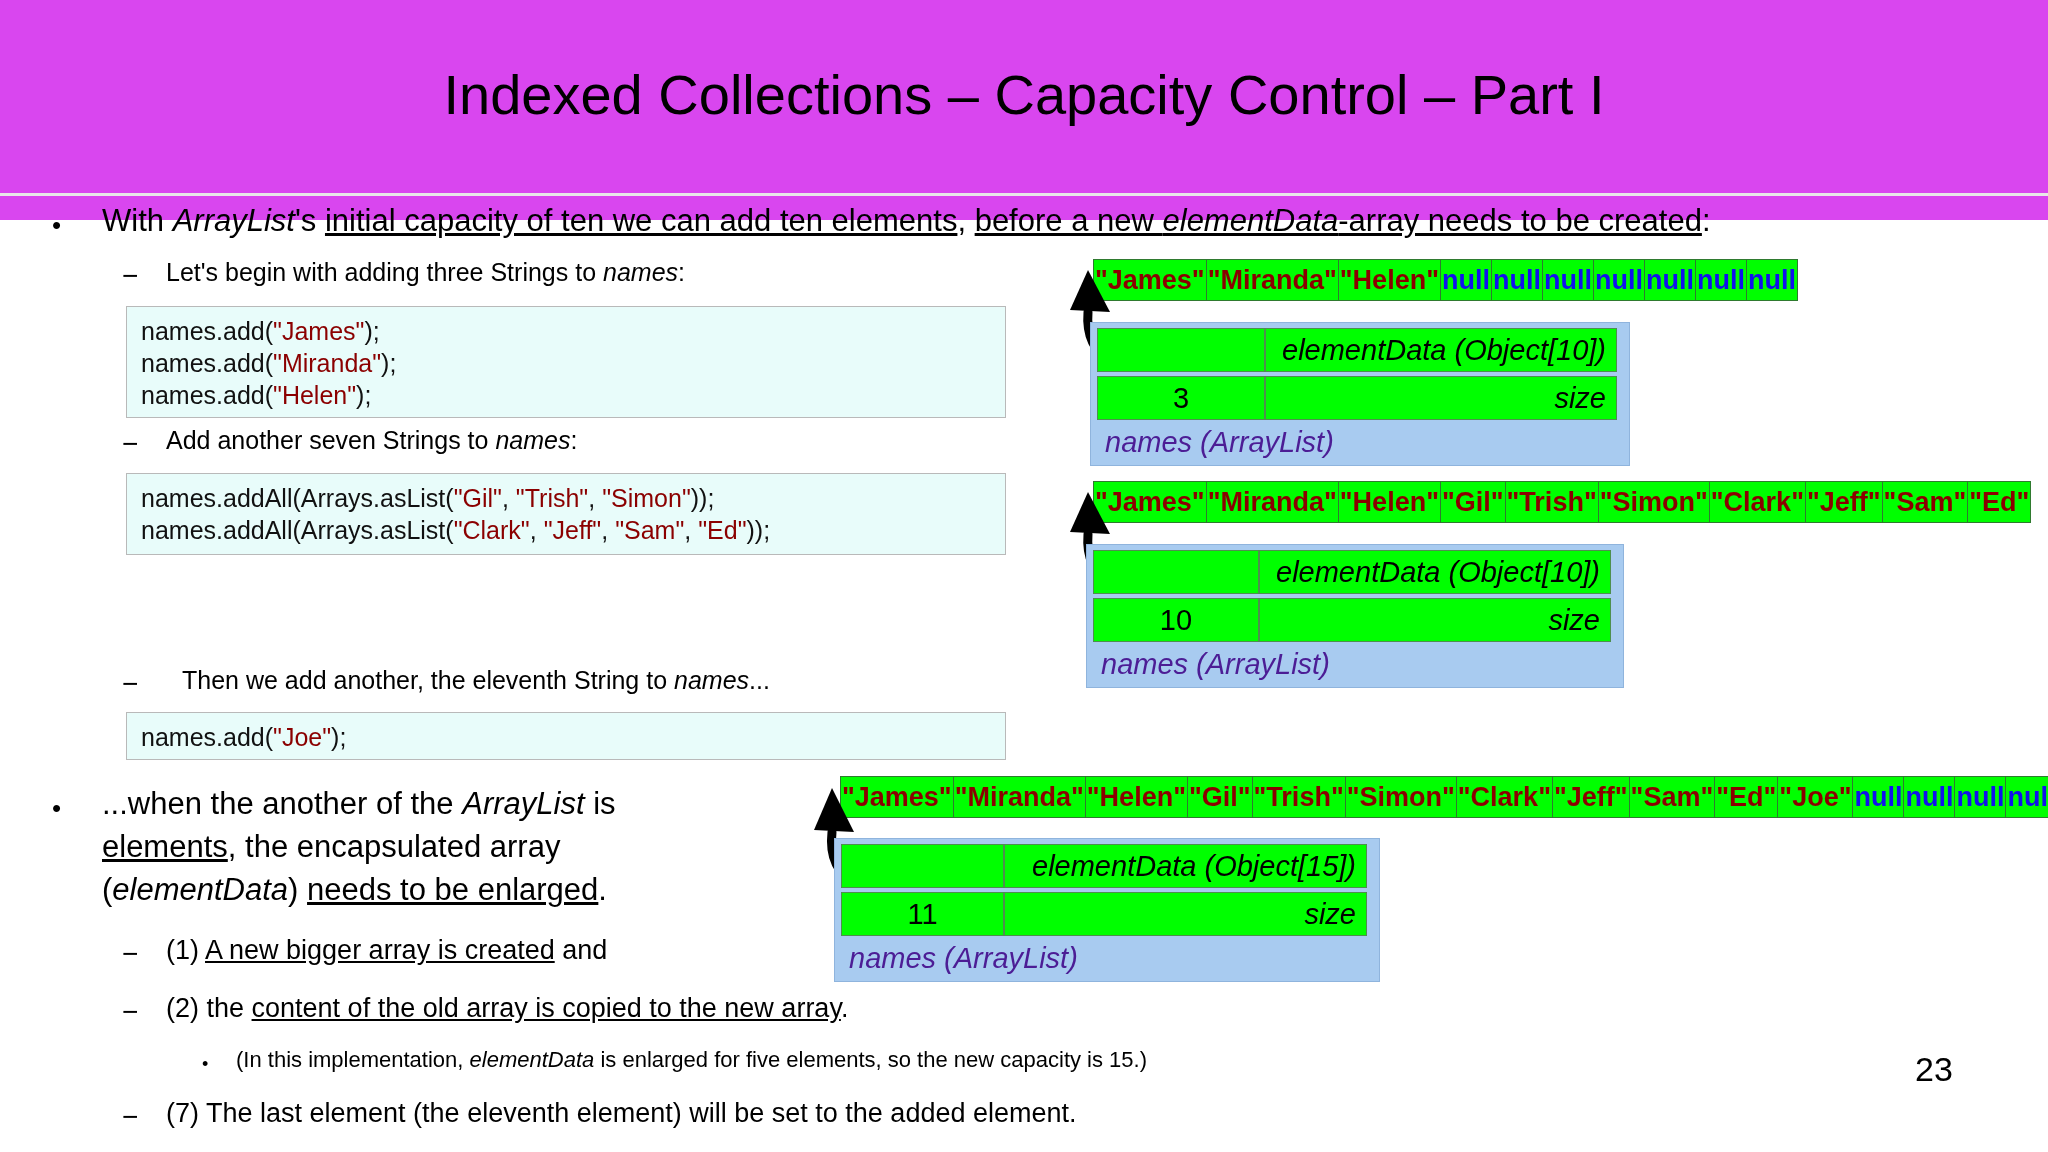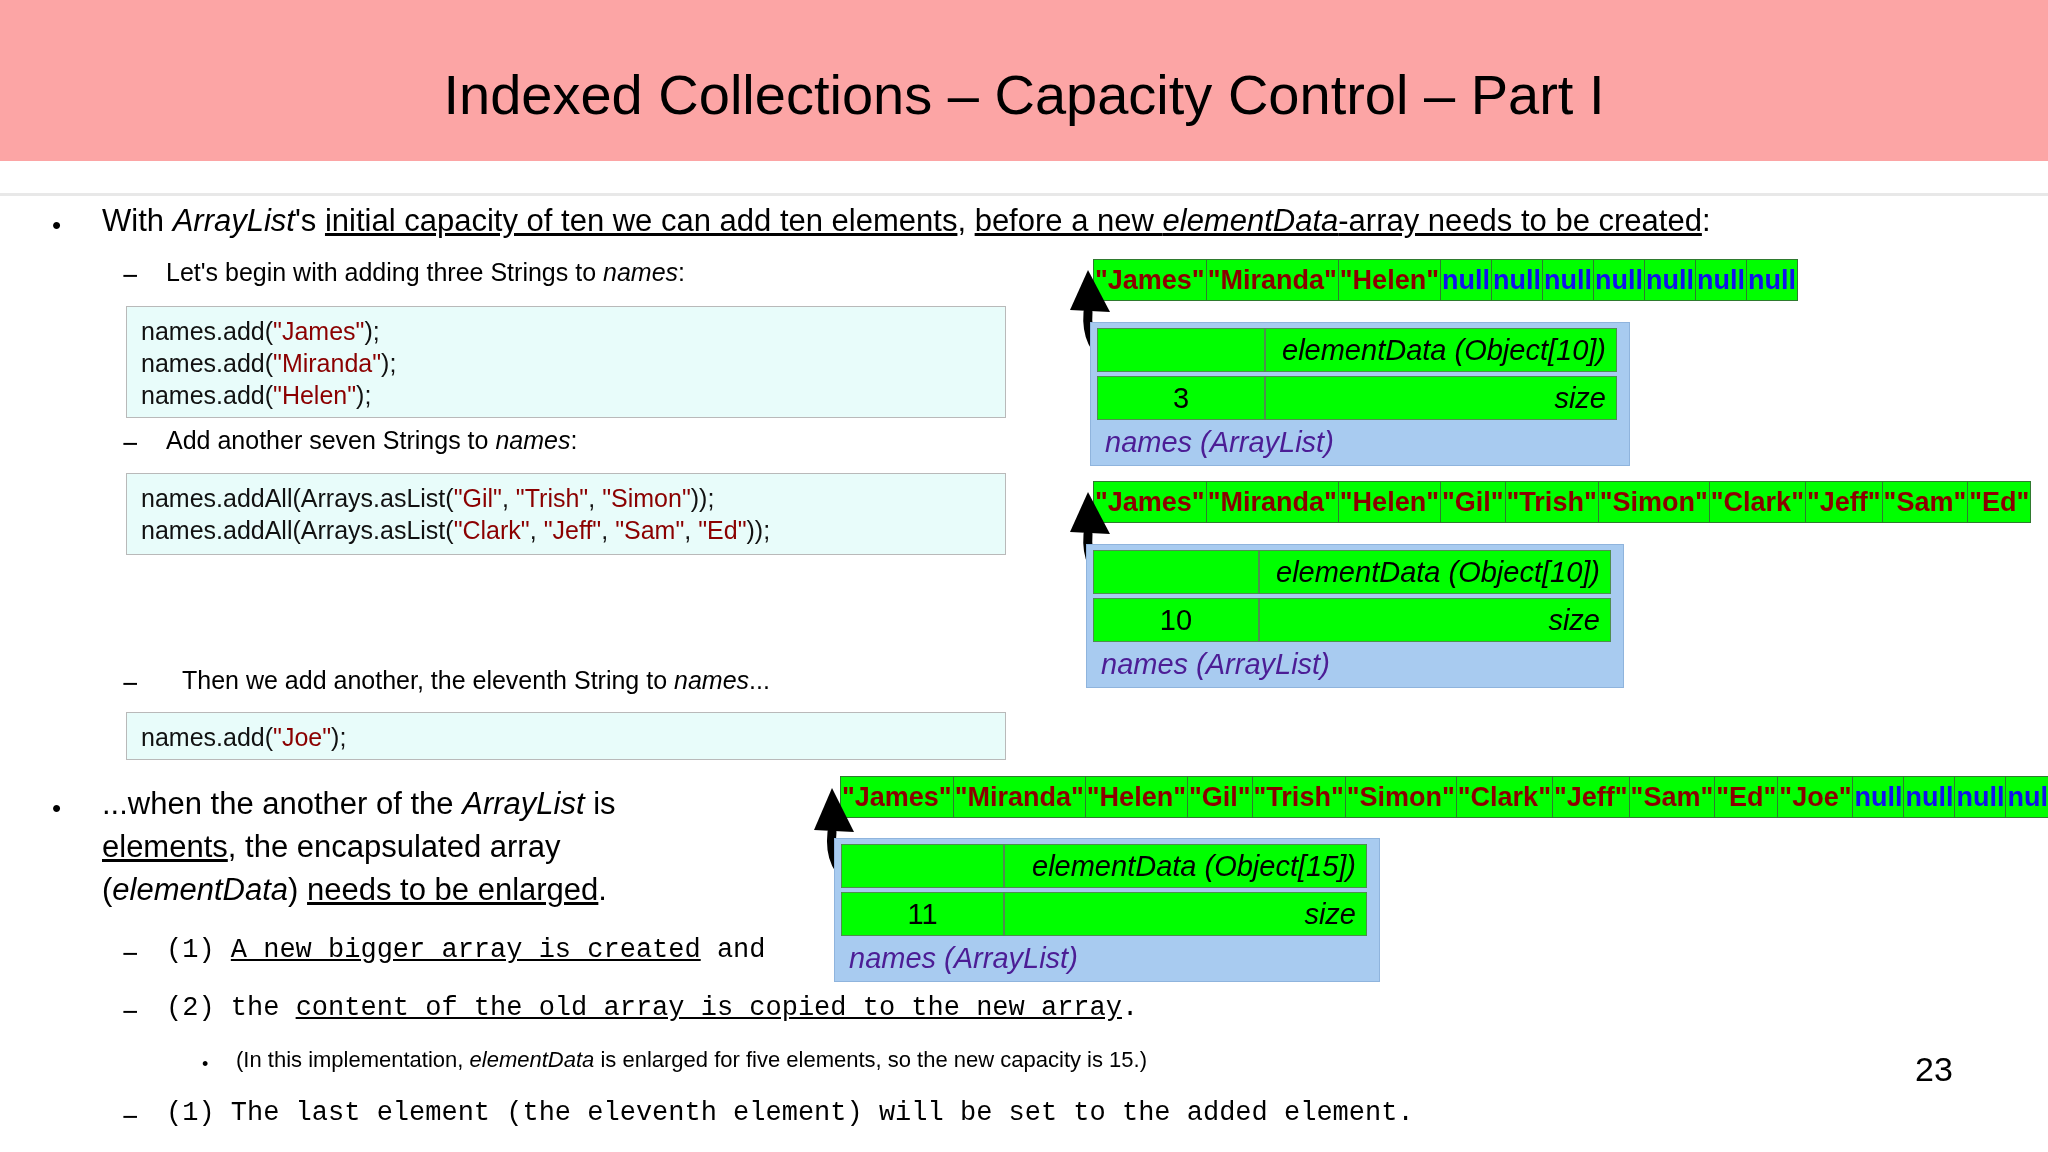--- a/index.html
+++ b/index.html
@@ -14,22 +14,22 @@
     overflow: hidden;
     font-family: "Liberation Sans", sans-serif;
     color: #000000;
   }
 
   
   #header-banner {
     position: absolute;
     left: 0; top: 0;
     width: 2048px;
-    height: 161px;
-    background: #fca5a5;
+    height: 220px;
+    background: #d946ef;
     box-sizing: border-box;
   }
   #slide-title {
     position: absolute;
     left: 0;
     top: 62px;
     width: 2048px;
     text-align: center;
     font-size: 56px;
     font-weight: normal;
@@ -41,21 +41,21 @@
     position: absolute;
     left: 0; top: 193px;
     width: 2048px; height: 3px;
     background: #e8e8e8;
   }
 
   
   .txt { position: absolute; white-space: nowrap; color: #000; }
   .lvl1 { font-size: 31px; }
   .lvl2 { font-size: 25px; }
-  .lvl3 { font-size: 27px; font-family: Liberation Mono, monospace; }
+  .lvl3 { font-size: 27px; }
   .lvl4 { font-size: 22px; }
   .it { font-style: italic; }
   .ul { text-decoration: underline; }
 
   .bullet-dot {
     position: absolute;
     font-size: 26px;
     line-height: 1;
     color: #000;
   }
@@ -210,21 +210,21 @@
 <div class="bullet-dash" style="left:122px; top:940px;">−</div>
 <div class="txt lvl3" style="left:166px; top:935px;"><span>(1) </span><span class="ul">A new bigger array is created</span><span> and</span></div>
 
 <div class="bullet-dash" style="left:122px; top:998px;">−</div>
 <div class="txt lvl3" style="left:166px; top:993px;"><span>(2) the </span><span class="ul">content of the old array is copied to the new array</span><span>.</span></div>
 
 <div class="bullet-dot-sm" style="left:202px; top:1055px;">•</div>
 <div class="txt lvl4" style="left:236px; top:1047px;"><span>(In this implementation, </span><span class="it">elementData</span><span> is enlarged for five elements, so the new capacity is 15.)</span></div>
 
 <div class="bullet-dash" style="left:122px; top:1103px;">−</div>
-<div class="txt lvl3" style="left:166px; top:1098px;">(1) The last element (the eleventh element) will be set to the added element.</div>
+<div class="txt lvl3" style="left:166px; top:1098px;">(7) The last element (the eleventh element) will be set to the added element.</div>
 
 <div class="array-strip" id="array-1" style="left:1093px; top:259px;">
     <div class="array-cell">"James"</div>
     <div class="array-cell">"Miranda"</div>
     <div class="array-cell">"Helen"</div>
     <div class="array-cell null-cell">null</div>
     <div class="array-cell null-cell">null</div>
     <div class="array-cell null-cell">null</div>
     <div class="array-cell null-cell">null</div>
     <div class="array-cell null-cell">null</div>

